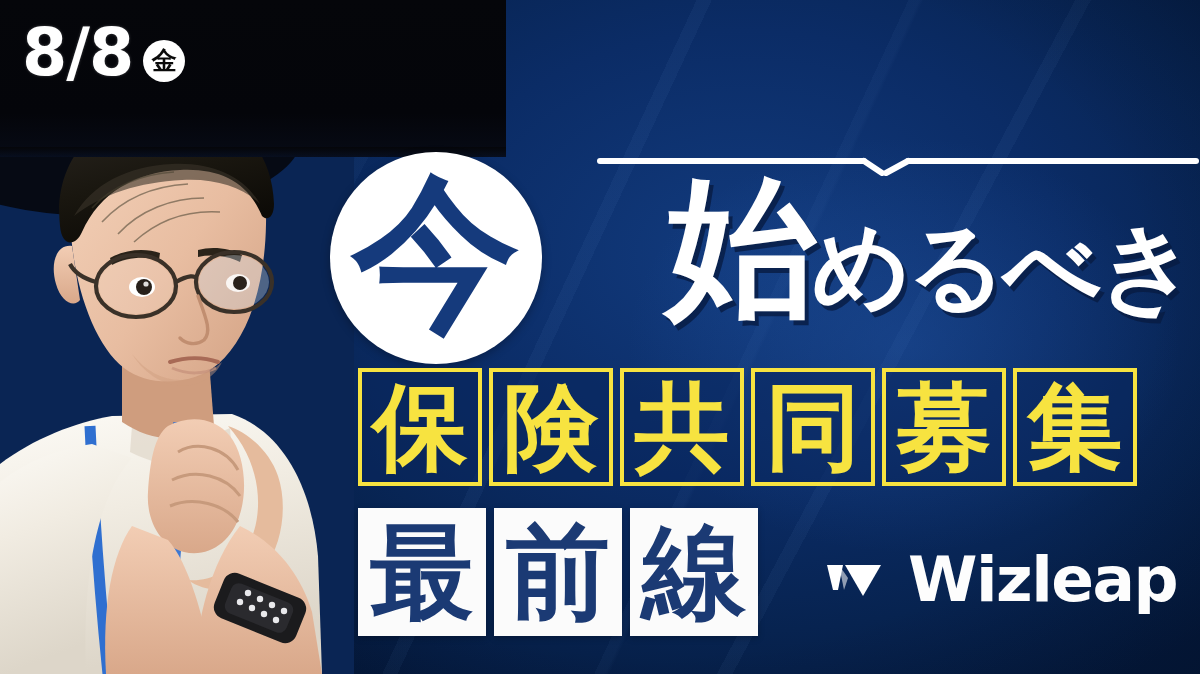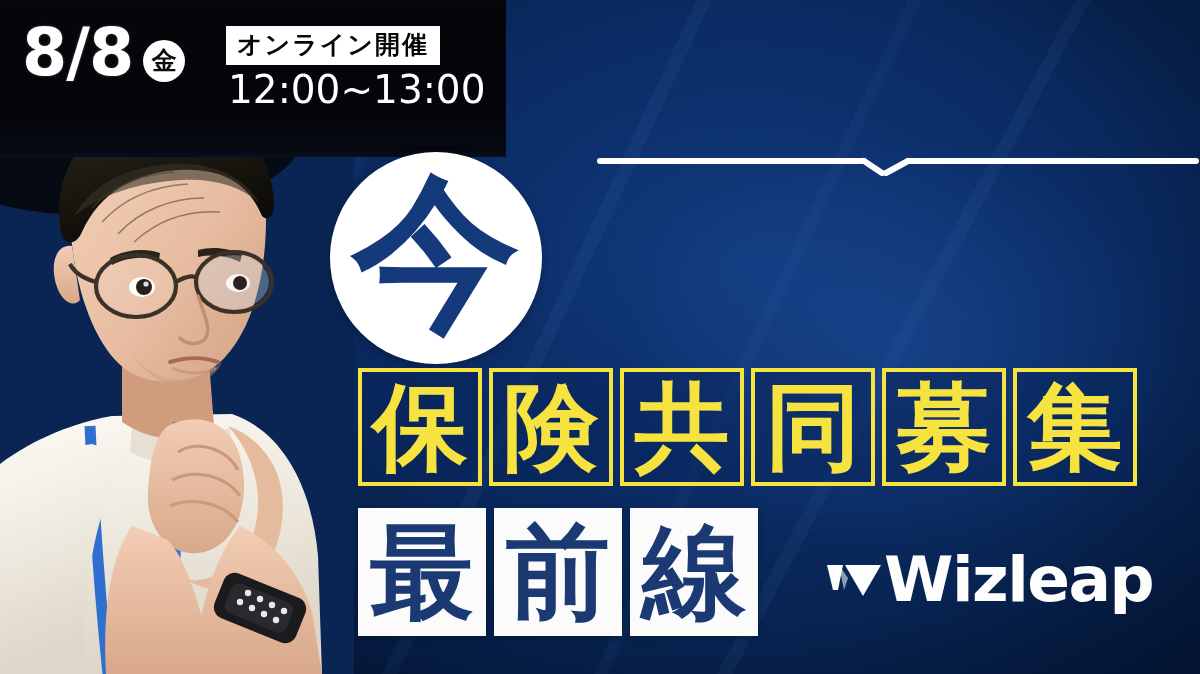--- a/index.html
+++ b/index.html
@@ -171,21 +171,21 @@
     display:flex; align-items:center; justify-content:center;
     box-shadow:0 2px 6px rgba(0,0,0,.25);
   }
   .wbox span {
     color:#1b3a74; font-size:104px; font-weight:900; line-height:1;
   }
 
   
   .logo {
     position:absolute; left:826px; top:548px;
-    display:flex; align-items:center; gap:2px; z-index:6;
+    display:flex; align-items:center; gap:26px; z-index:6;
   }
   .logo-mark { width:56px; height:40px; }
   .logo-text {
     color:#fdfdfd; font-size:63px; font-weight:700;
     letter-spacing:-1.5px; line-height:1;
   }
 </style>
 </head>
 <body>
 
@@ -314,40 +314,39 @@
     </svg>
   </div>
 
   <div class="dark-plate"></div>
 
   <div class="date-row">
     <div class="date-big">8/8</div>
     <div class="day-badge">金</div>
   </div>
 
-  <div class="time-block">
-    <div class="online-badge">オンライン開催</div>
-    <div class="time-text">12:00~13:00</div>
-  </div>
 
 
   <div class="rule-wrap">
     <svg width="604" height="26" viewBox="0 0 604 26" aria-hidden="true">
       <line x1="4" y1="11" x2="268" y2="11" stroke="#ffffff" stroke-width="6" stroke-linecap="round"></line>
       <line x1="268" y1="11" x2="286" y2="23" stroke="#ffffff" stroke-width="6" stroke-linecap="round"></line>
       <line x1="312" y1="11" x2="600" y2="11" stroke="#ffffff" stroke-width="6" stroke-linecap="round"></line>
       <line x1="290" y1="23" x2="312" y2="11" stroke="#ffffff" stroke-width="6" stroke-linecap="round"></line>
     </svg>
   </div>
 
   <div class="kanji-circle">
     <span>今</span>
   </div>
 
 
+  <div class="hajimeru">
+    <span class="big">始</span><span class="small">めるべき</span>
+  </div>
 
   <div class="box-row">
     <div class="ybox">
         <span>保</span>
       </div>
     <div class="ybox">
         <span>険</span>
       </div>
     <div class="ybox">
         <span>共</span>

